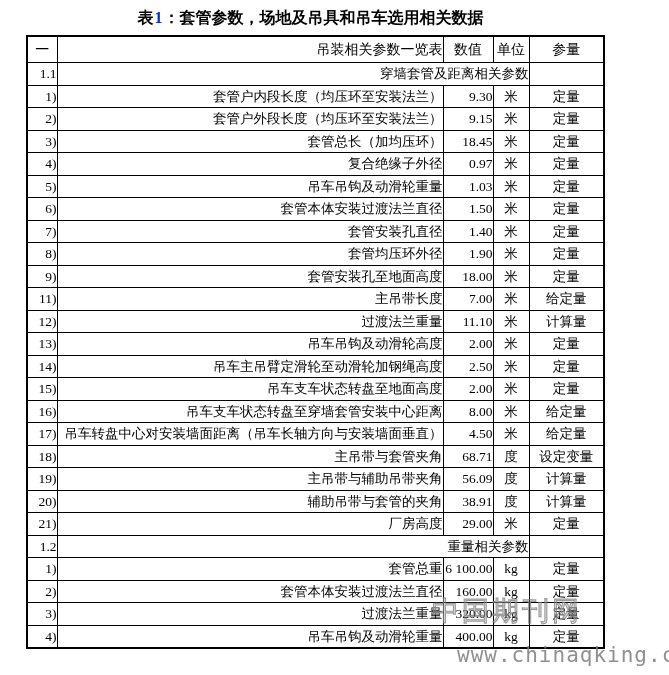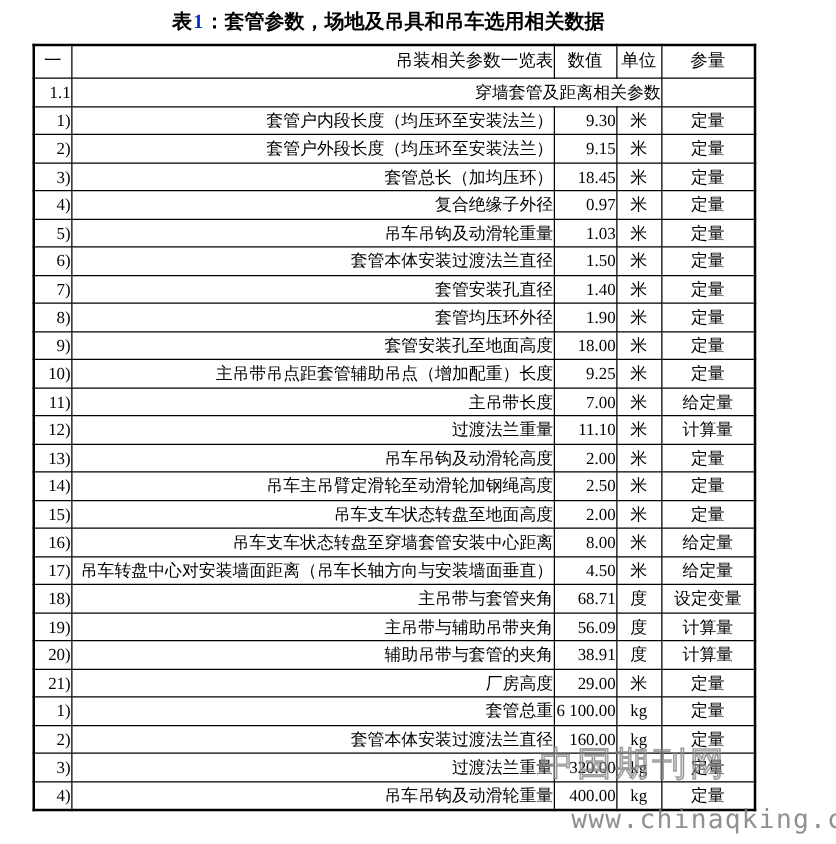--- a/index.html
+++ b/index.html
@@ -128,27 +128,20 @@
         <td class="c-center">定量</td>
       </tr>
       <tr>
         <td class="c-no">9)</td>
         <td class="c-desc">套管安装孔至地面高度</td>
         <td class="c-val">18.00</td>
         <td class="c-center">米</td>
         <td class="c-center">定量</td>
       </tr>
       <tr>
-        <td class="c-no">10)</td>
-        <td class="c-desc">主吊带吊点距套管辅助吊点（增加配重）长度</td>
-        <td class="c-val">9.25</td>
-        <td class="c-center">米</td>
-        <td class="c-center">定量</td>
-      </tr>
-      <tr>
         <td class="c-no">11)</td>
         <td class="c-desc">主吊带长度</td>
         <td class="c-val">7.00</td>
         <td class="c-center">米</td>
         <td class="c-center">给定量</td>
       </tr>
       <tr>
         <td class="c-no">12)</td>
         <td class="c-desc">过渡法兰重量</td>
         <td class="c-val">11.10</td>
@@ -212,20 +205,25 @@
         <td class="c-center">计算量</td>
       </tr>
       <tr>
         <td class="c-no">21)</td>
         <td class="c-desc">厂房高度</td>
         <td class="c-val">29.00</td>
         <td class="c-center">米</td>
         <td class="c-center">定量</td>
       </tr>
       <tr>
+        <td class="c-no">1.2</td>
+        <td class="c-desc" colspan="3">重量相关参数</td>
+        <td class="c-center"></td>
+      </tr>
+      <tr>
         <td class="c-no">1)</td>
         <td class="c-desc">套管总重</td>
         <td class="c-val">6 100.00</td>
         <td class="c-center">kg</td>
         <td class="c-center">定量</td>
       </tr>
       <tr>
         <td class="c-no">2)</td>
         <td class="c-desc">套管本体安装过渡法兰直径</td>
         <td class="c-val">160.00</td>

